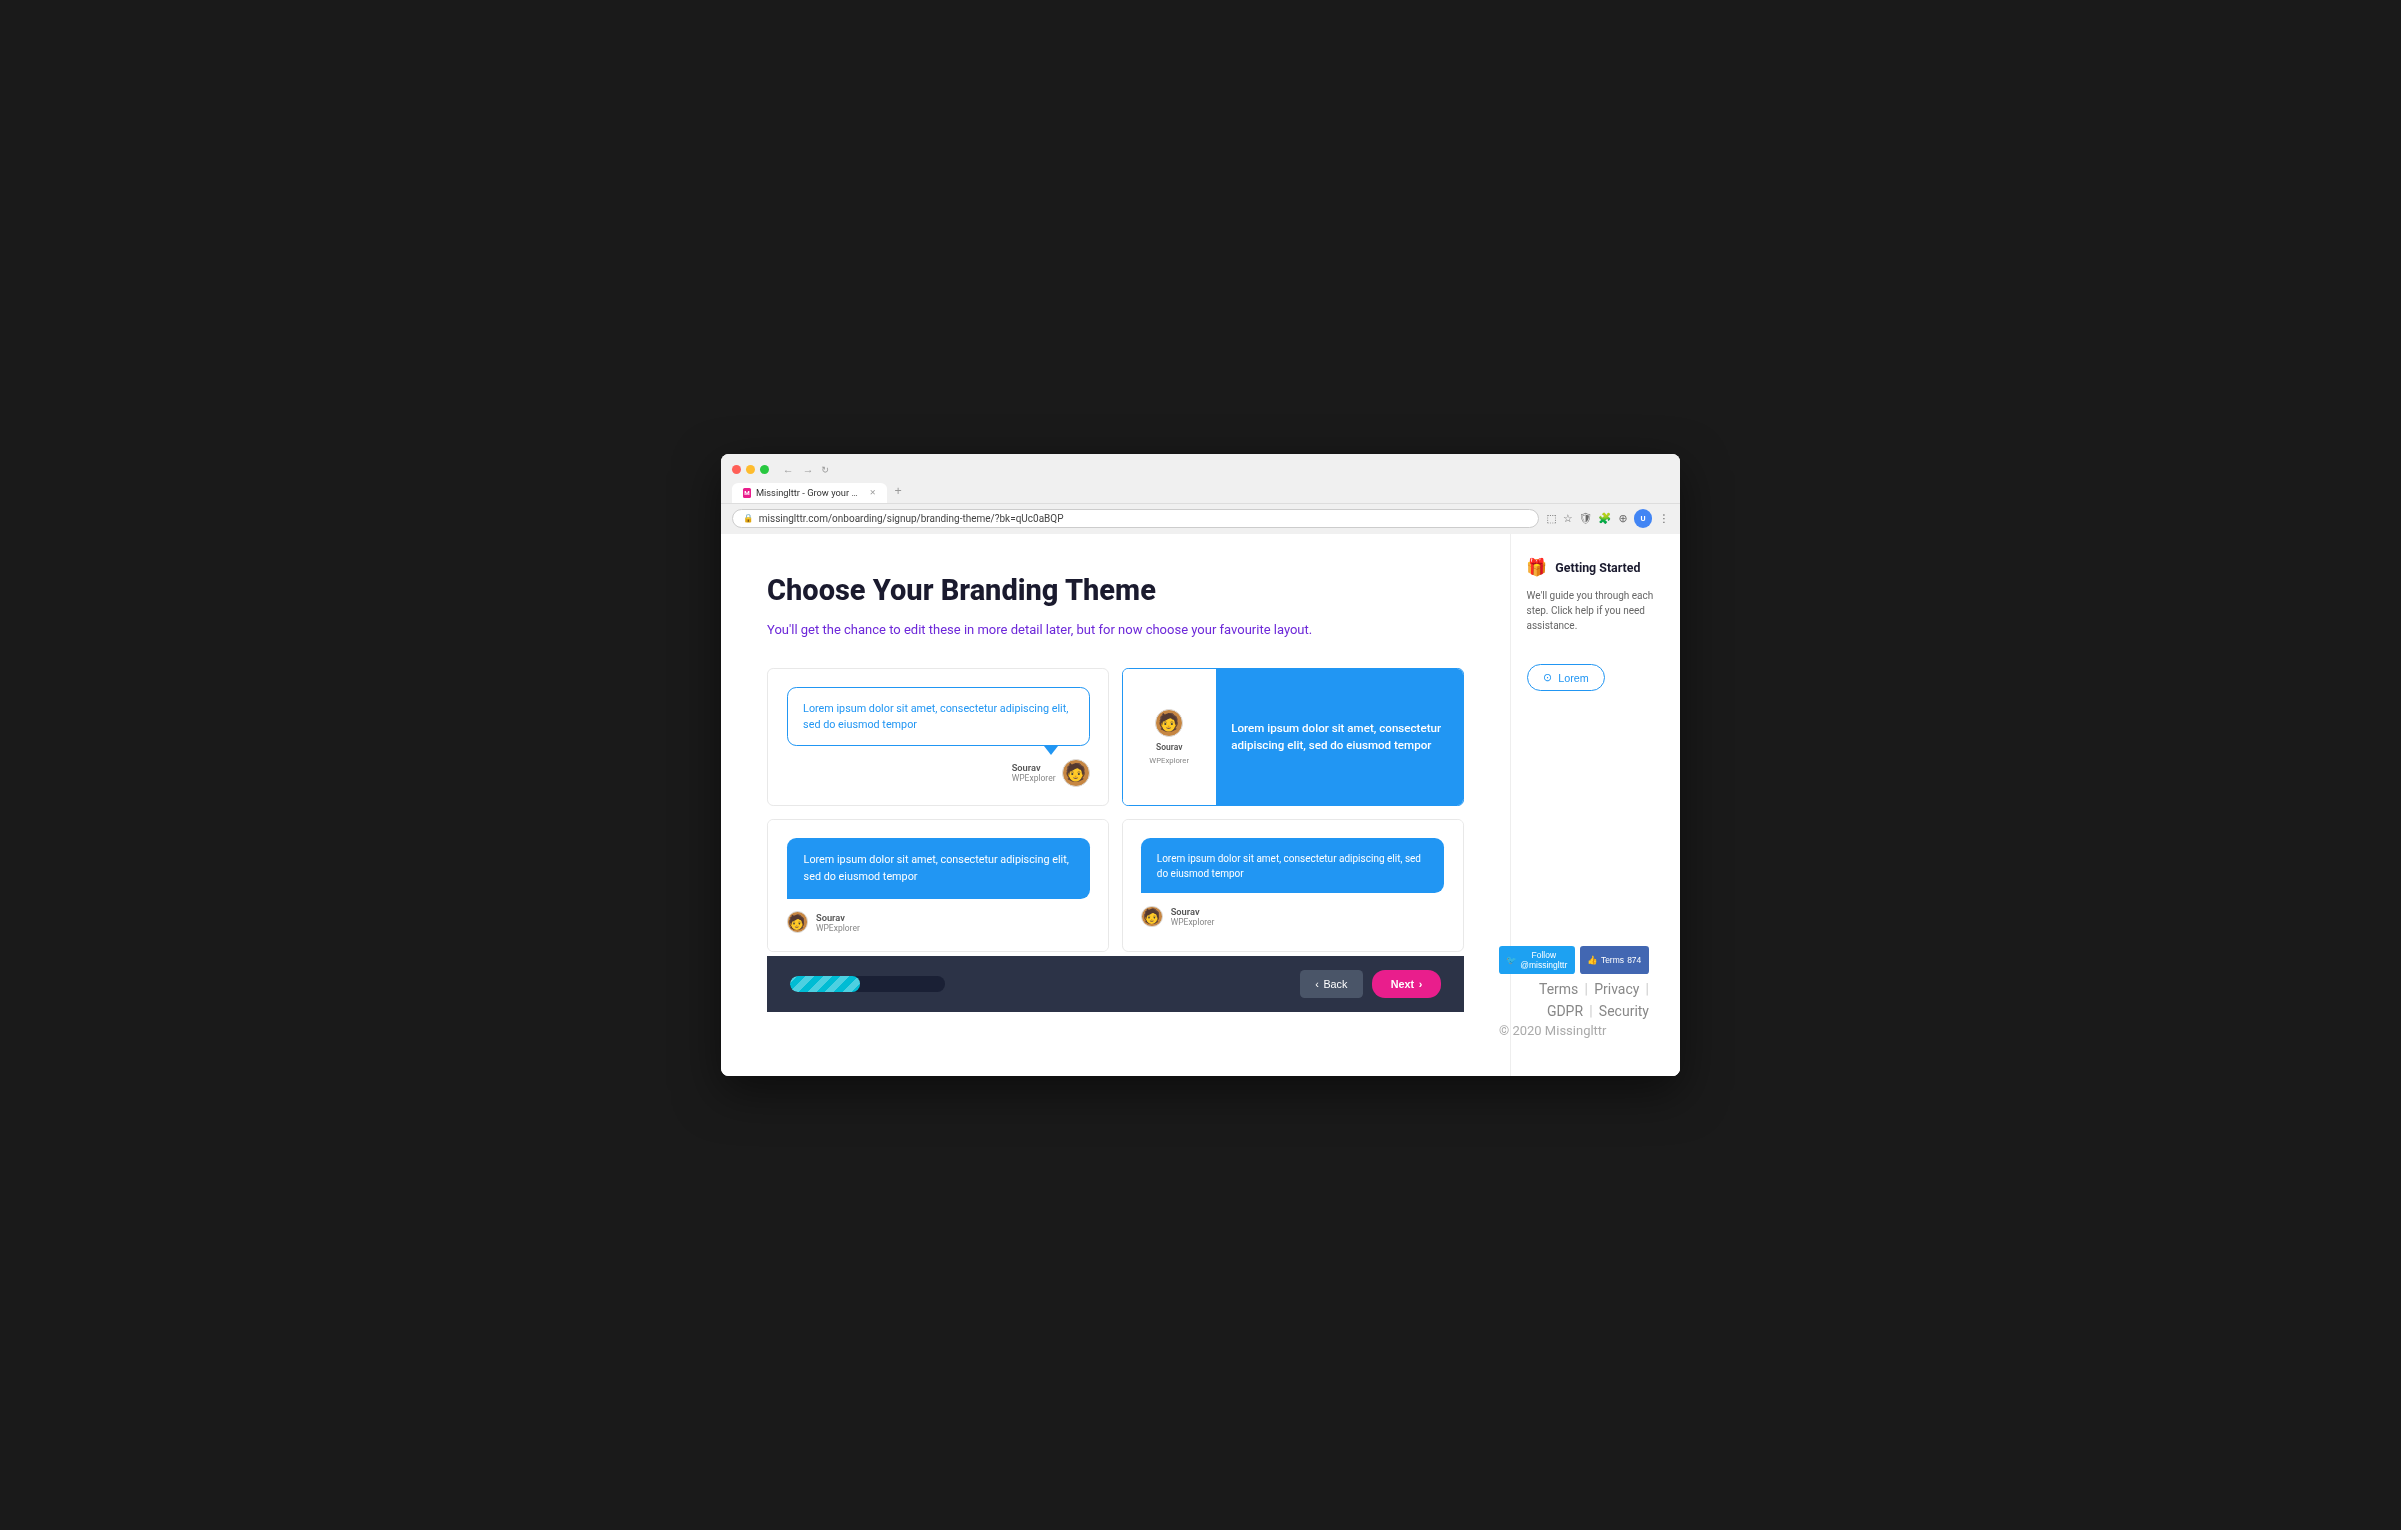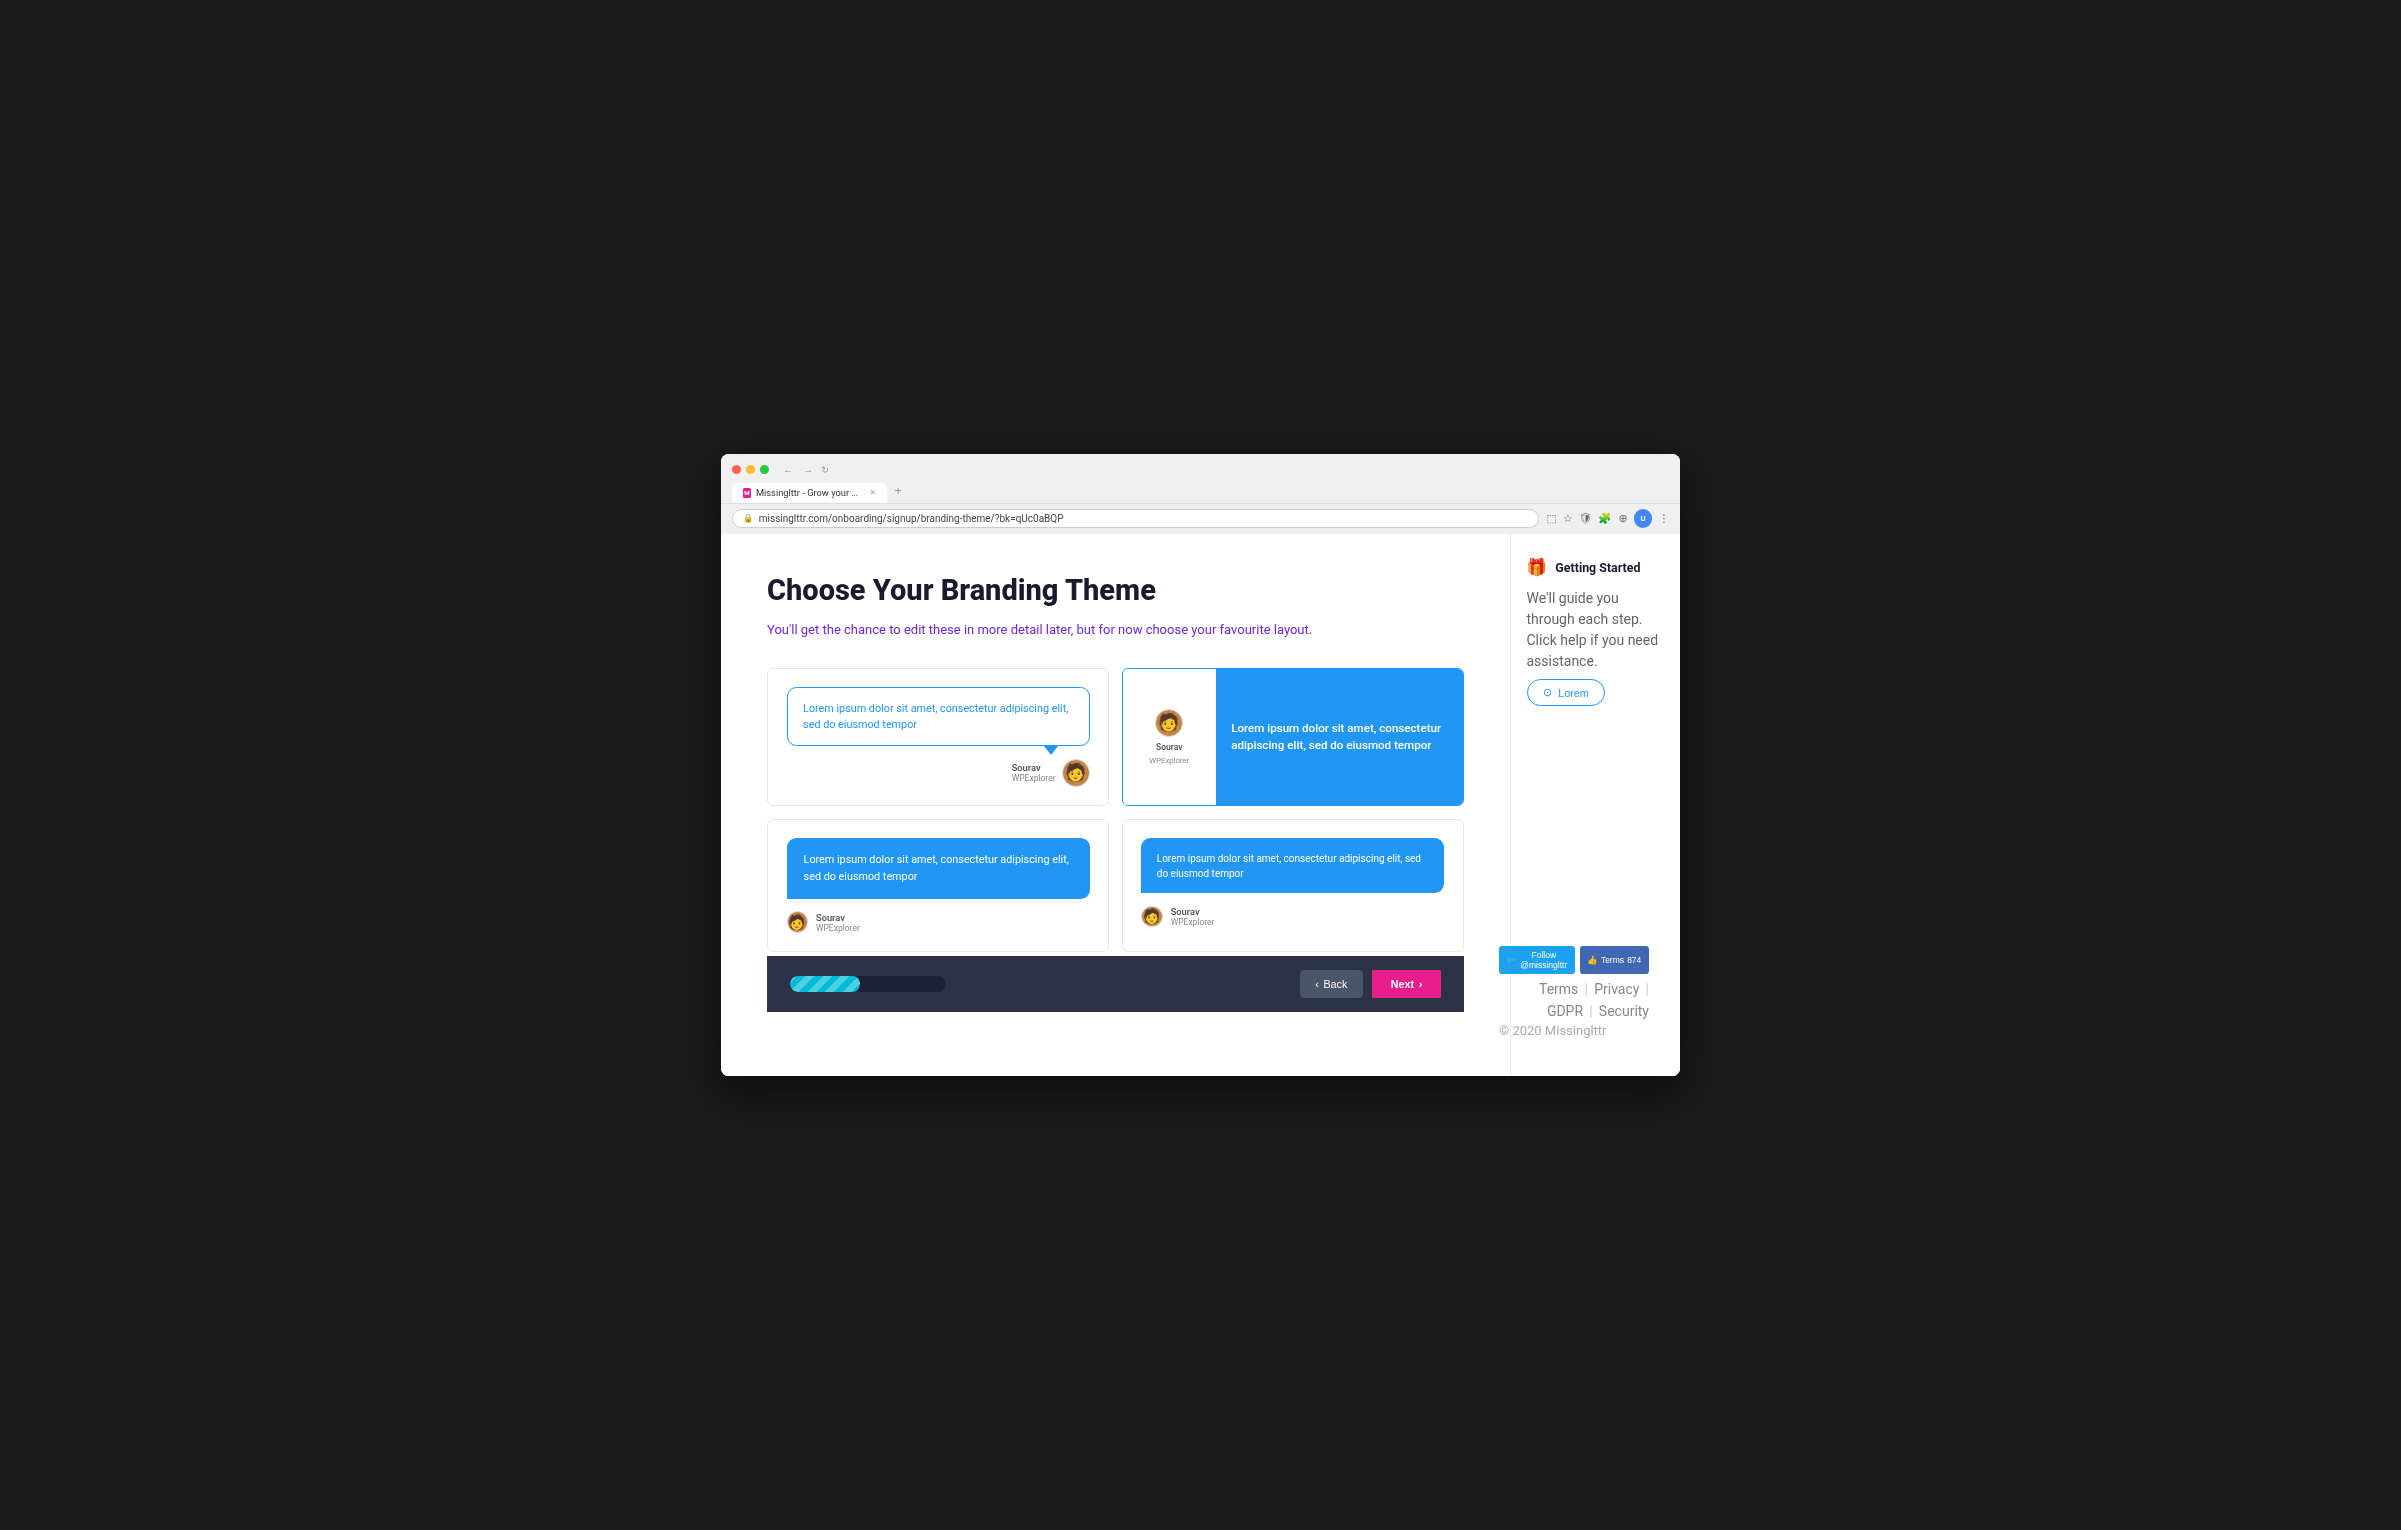--- a/index.html
+++ b/index.html
@@ -418,21 +418,21 @@
       cursor: pointer;
       display: flex;
       align-items: center;
       gap: 4.6px;
     }
 
     .next-btn {
       background: #e91e8c;
       color: #fff;
       border: none;
-      border-radius: 1px;
+      border-radius: 13px;
       padding: 7.7px 18.6px;
       font-size: 10.8px;
       font-weight: 600;
       cursor: pointer;
       display: flex;
       align-items: center;
       gap: 4.6px;
     }
 
     
@@ -455,24 +455,24 @@
       color: #e91e8c;
     }
 
     .getting-started-title {
       font-size: 12.4px;
       font-weight: 700;
       color: #1a1a2e;
     }
 
     .getting-started-desc {
-      font-size: 14px;
+      font-size: 10px;
       color: #666;
       line-height: 1.5;
-      margin-bottom: 7px;
+      margin-bottom: 31px;
     }
 
     .help-btn {
       border: 1.5px solid #2196f3;
       background: #fff;
       color: #2196f3;
       border-radius: 15.5px;
       padding: 6.2px 15.5px;
       font-size: 10.8px;
       cursor: pointer;

